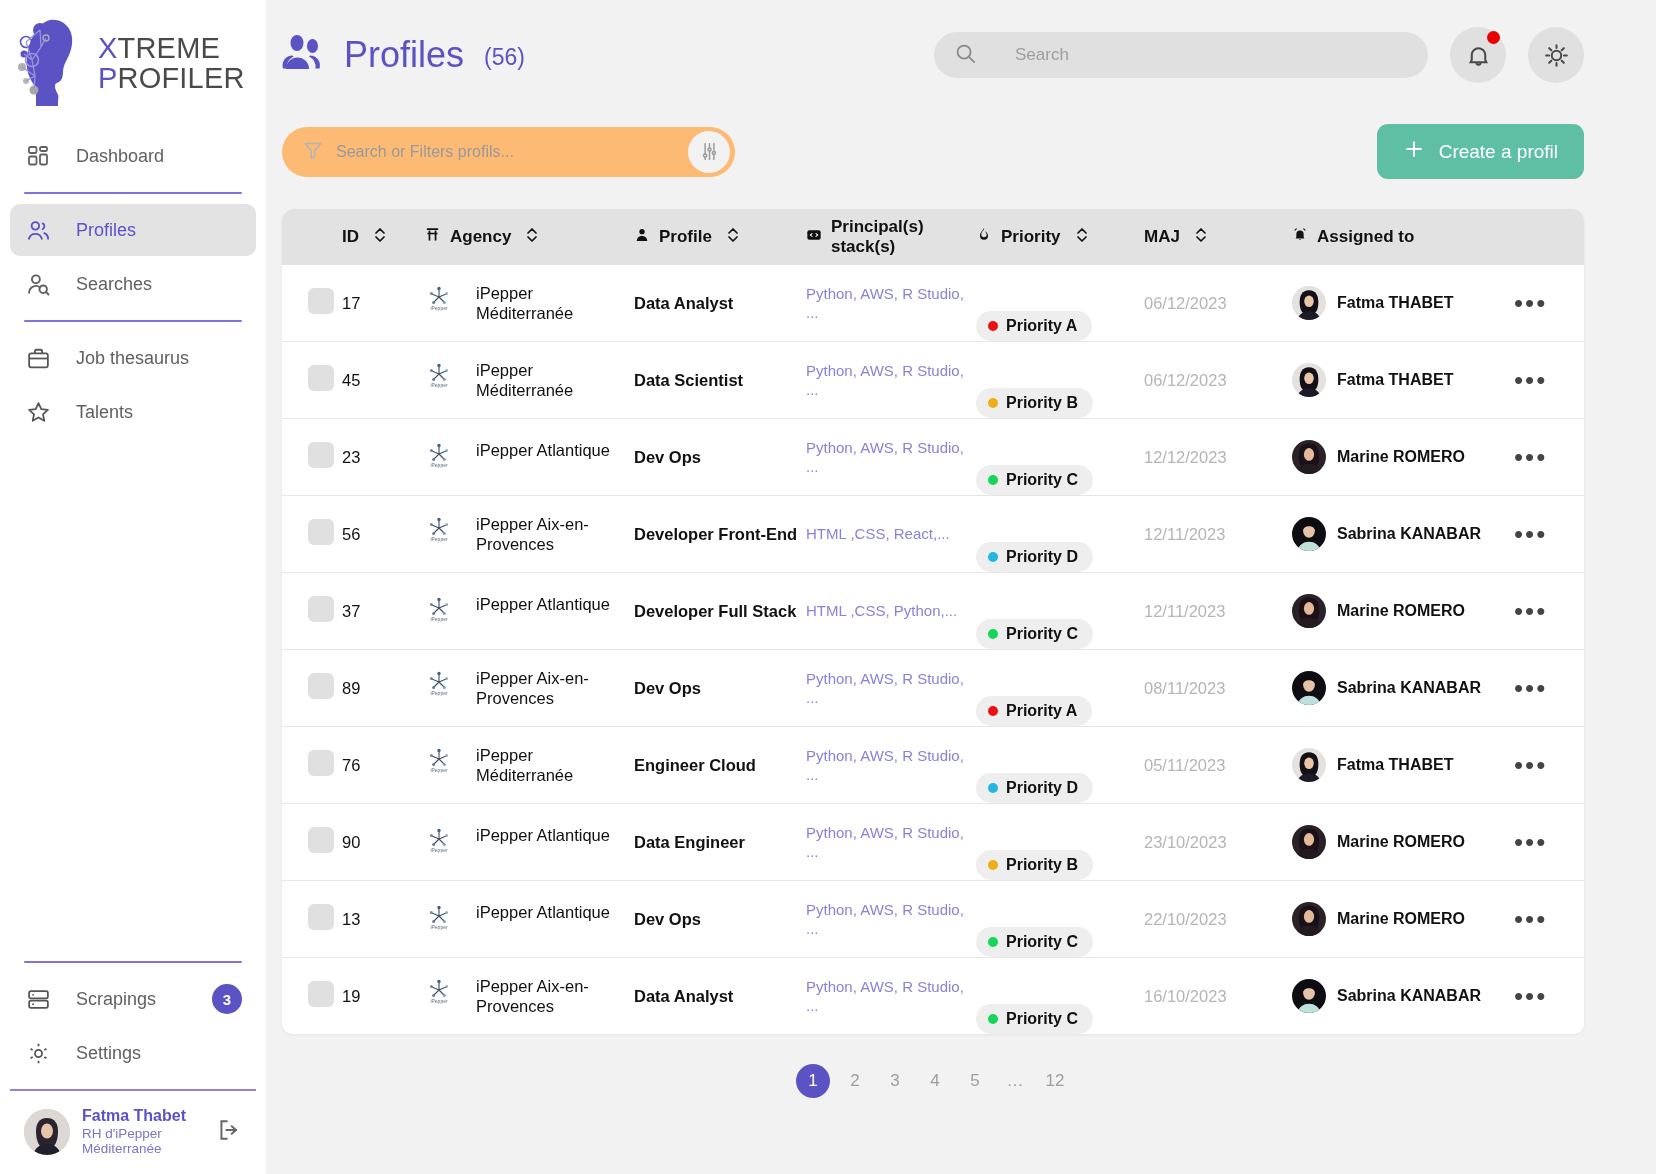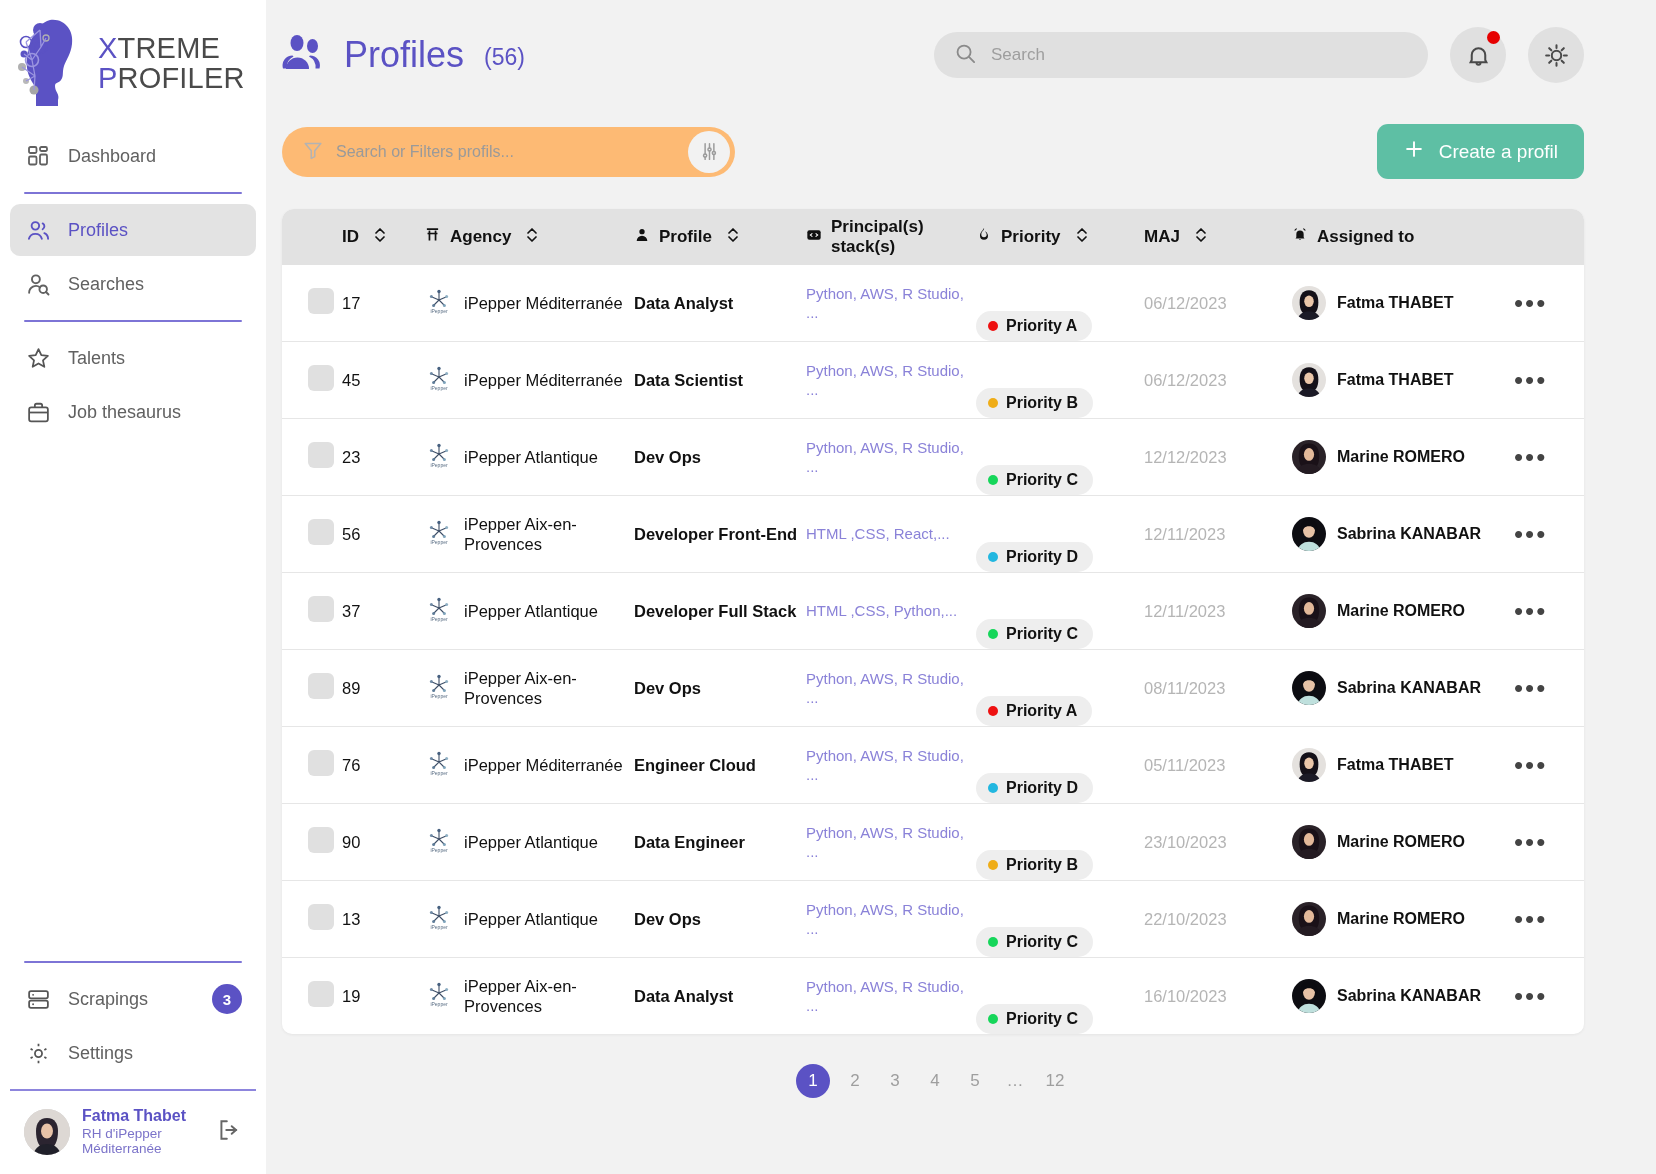--- a/index.html
+++ b/index.html
@@ -22,21 +22,21 @@
     padding: 14px 16px 10px 14px;
   }
   .logo-mark { width: 78px; height: 98px; flex: 0 0 78px; }
   .logo-text { line-height: 1.04; }
   .logo-line { font-size: 29px; font-weight: 400; letter-spacing: .2px; }
   .logo-line .hl { color: #5b52c4; }
   .logo-line .gy { color: #4a4a4a; }
 
   .nav { padding: 8px 10px 0 10px; }
   .nav-item {
-    display: flex; align-items: center; gap: 16px;
+    display: flex; align-items: center; gap: 24px;
     height: 52px; padding: 0 14px; border-radius: 10px;
     color: #616161; font-size: 18px; cursor: pointer;
     margin-bottom: 2px; position: relative;
   }
   .nav-item .ic { width: 28px; height: 28px; flex: 0 0 28px; display: flex; align-items: center; justify-content: center; }
   .nav-item.active { background: #e3e3e3; color: #5b52c4; }
   .nav-item.active .lbl { color: #5b52c4; }
   .nav-sep { height: 2px; background: #7d74d6; margin: 10px 14px 10px 14px; border-radius: 2px; }
   .badge {
     margin-left: auto; background: #5b52c4; color: #fff;
@@ -61,21 +61,21 @@
   .page-title-wrap { display: flex; align-items: center; gap: 16px; }
   .page-title { color: #5b52c4; font-size: 36px; font-weight: 500; }
   .page-count { color: #5b52c4; font-size: 23px; margin-left: 4px; position: relative; top: 2px; }
   .topsearch {
     margin-left: auto; width: 494px; height: 46px; background: #e0e0e0;
     border-radius: 23px; display: flex; align-items: center; gap: 14px;
     padding: 0 20px;
   }
   .topsearch input {
     border: 0; background: transparent; outline: none;
-    font-size: 17px; color: #555; font-family: "Liberation Sans", sans-serif; width: 100%;
+    font-size: 17px; color: #555; font-family: "Liberation Sans", sans-serif; width: 100%; margin-left: 24px;
   }
   .topsearch input::placeholder { color: #9e9e9e; }
   .icon-btn {
     width: 56px; height: 56px; border-radius: 50%; background: #e0e0e0;
     display: flex; align-items: center; justify-content: center;
     margin-left: 22px; position: relative; cursor: pointer; flex: 0 0 56px;
   }
   .dot-red {
     position: absolute; top: 4px; right: 6px; width: 13px; height: 13px;
     border-radius: 50%; background: #e60000;
@@ -118,21 +118,21 @@
   .th-inner { display: flex; align-items: center; gap: 9px; }
   .sort-ic { margin-left: 6px; flex: 0 0 12px; }
   tbody tr { border-bottom: 1px solid #e6e6e6; }
   tbody tr:last-child { border-bottom: 0; }
   tbody td { height: 72px; font-size: 16.5px; color: #111; vertical-align: middle; padding: 0; }
 
   .cb {
     width: 26px; height: 26px; border-radius: 6px; background: #e0e0e0;
     display: inline-block; cursor: pointer;
   }
-  .agency-cell { display: flex; align-items: center; gap: 10px; }
+  .agency-cell { display: flex; gap: 22px; }
   .agency-name { font-size: 16.5px; color: #111; line-height: 1.22; }
   .profile-name { font-weight: bold; font-size: 16.5px; line-height: 1.22; }
   .stack { color: #8a82d8; font-size: 15px; line-height: 1.22; }
   .prio {
     display: inline-flex; align-items: center; gap: 8px;
     background: #eeeeee; border-radius: 15px; padding: 6px 15px 6px 12px;
     font-size: 16px; font-weight: 600; color: #111; margin-top: 46px;
   }
   .prio .d { width: 10px; height: 10px; border-radius: 50%; }
   .maj { color: #b5b5b5; font-size: 16.5px; }
@@ -225,36 +225,36 @@
               <path d="M19.2 19.2 L21.6 21.6"></path>
           </svg>
         </span>
         <span class="lbl">Searches</span>
       </div>
 
       <div class="nav-sep"></div>
 
       <div class="nav-item">
         <span class="ic">
-          <svg width="25" height="25" viewBox="0 0 24 24" fill="none" stroke="#555" stroke-width="1.7" stroke-linejoin="round">
-            <path d="M12 3 l2.7 5.8 6.3 .7 -4.7 4.3 1.3 6.2 -5.6-3.2 -5.6 3.2 1.3-6.2 -4.7-4.3 6.3-.7 Z"></path>
-          </svg>
-        </span>
-        <span class="lbl">Talents</span>
-      </div>
-
-      <div class="nav-item">
-        <span class="ic">
           <svg width="25" height="25" viewBox="0 0 24 24" fill="none" stroke="#555" stroke-width="1.7">
             <rect x="3" y="7" width="18" height="13.5" rx="2"></rect>
               <path d="M8.5 7 V5.2 a1.6 1.6 0 0 1 1.6-1.6 h3.8 a1.6 1.6 0 0 1 1.6 1.6 V7"></path>
               <path d="M3 12 h18"></path>
           </svg>
         </span>
         <span class="lbl">Job thesaurus</span>
+      </div>
+
+      <div class="nav-item">
+        <span class="ic">
+          <svg width="25" height="25" viewBox="0 0 24 24" fill="none" stroke="#555" stroke-width="1.7" stroke-linejoin="round">
+            <path d="M12 3 l2.7 5.8 6.3 .7 -4.7 4.3 1.3 6.2 -5.6-3.2 -5.6 3.2 1.3-6.2 -4.7-4.3 6.3-.7 Z"></path>
+          </svg>
+        </span>
+        <span class="lbl">Talents</span>
       </div>
     </nav>
 
     <div class="nav-bottom">
       <div class="nav-sep"></div>
 
       <div class="nav-item">
         <span class="ic">
           <svg width="25" height="25" viewBox="0 0 24 24" fill="none" stroke="#555" stroke-width="1.7">
             <rect x="3" y="4" width="18" height="7" rx="1.8"></rect>

